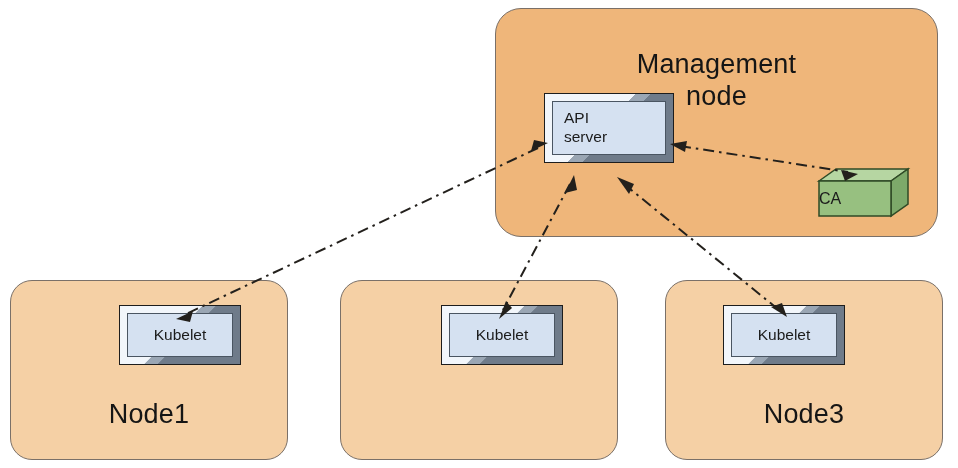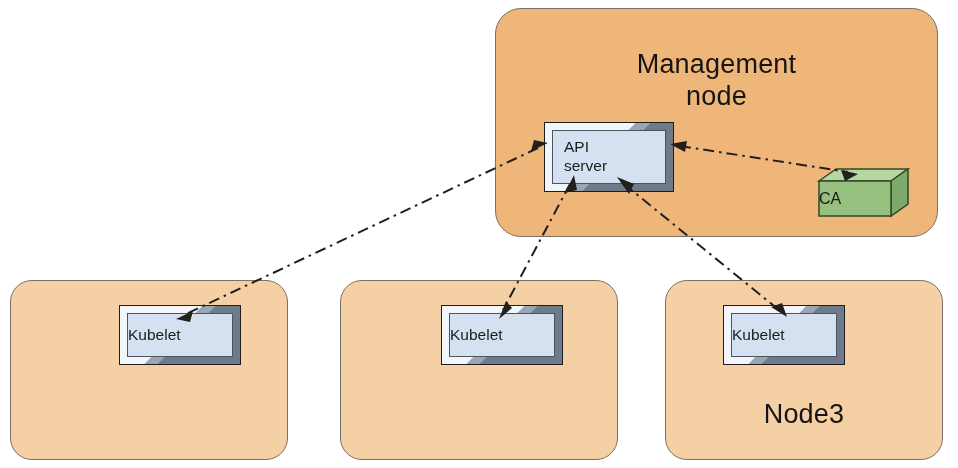--- a/index.html
+++ b/index.html
@@ -87,21 +87,21 @@
   }
   .bevel-label {
     color: #1b1b1b;
     font-size: 15.5px;
     line-height: 1.22;
     white-space: pre-line;
     padding-left: 11px;
   }
   .bevel-inner.center .bevel-label {
     width: 100%;
-    text-align: left;
+    text-align: center;
     padding-left: 0;
   }
 
   
   .cuboid {
     position: absolute;
   }
   .cuboid svg {
     display: block;
     overflow: visible;
@@ -139,21 +139,21 @@
 </style>
 </head>
 <body>
 
 <div id="stage">
 
   <div class="panel mgmt" style="left:495px; top:8px; width:443px; height:229px;">
     <div class="panel-title mgmt-title">Management
 node</div>
 
-    <div class="bevel-box" style="left:48px; top:113px; width:130px; height:70px;">
+    <div class="bevel-box" style="left:48px; top:84px; width:130px; height:70px;">
       <div class="bevel-inner">
         <span class="bevel-label">API
 server</span>
       </div>
     </div>
 
     <div class="cuboid" style="left:323px; top:160px; width:90px; height:50px;">
       <svg width="90" height="50" viewBox="0 0 90 50" aria-hidden="true">
         <polygon points="0,12 17,0 89,0 72,12" fill="#b6d6a2" stroke="#2f4a26" stroke-width="1.5"></polygon>
         <polygon points="72,12 89,0 89,35 72,47" fill="#7da96a" stroke="#2f4a26" stroke-width="1.5"></polygon>
@@ -162,20 +162,21 @@
       <div class="cuboid-label">CA</div>
     </div>
   </div>
 
   <div class="panel node" style="left:10px; top:280px; width:278px; height:180px;">
     <div class="bevel-box" style="left:108px; top:24px; width:122px; height:60px;">
       <div class="bevel-inner center">
         <span class="bevel-label">Kubelet</span>
       </div>
     </div>
+    <div class="panel-title node-title">Node1</div>
   </div>
 
   <div class="panel node" style="left:340px; top:280px; width:278px; height:180px;">
     <div class="bevel-box" style="left:100px; top:24px; width:122px; height:60px;">
       <div class="bevel-inner center">
         <span class="bevel-label">Kubelet</span>
       </div>
     </div>
   </div>
 

